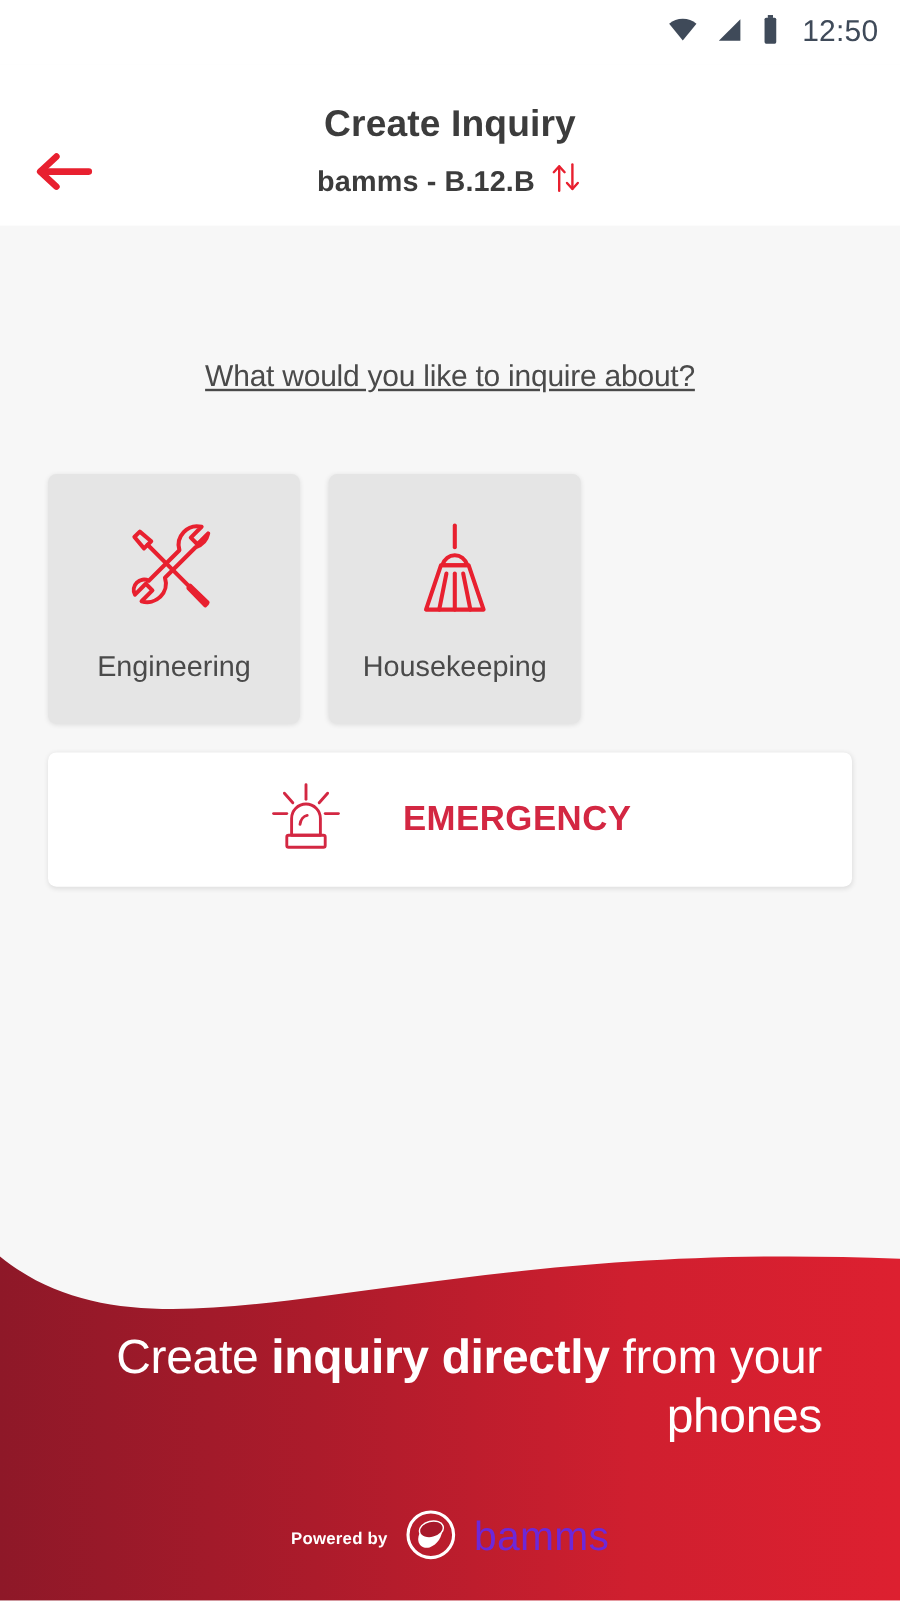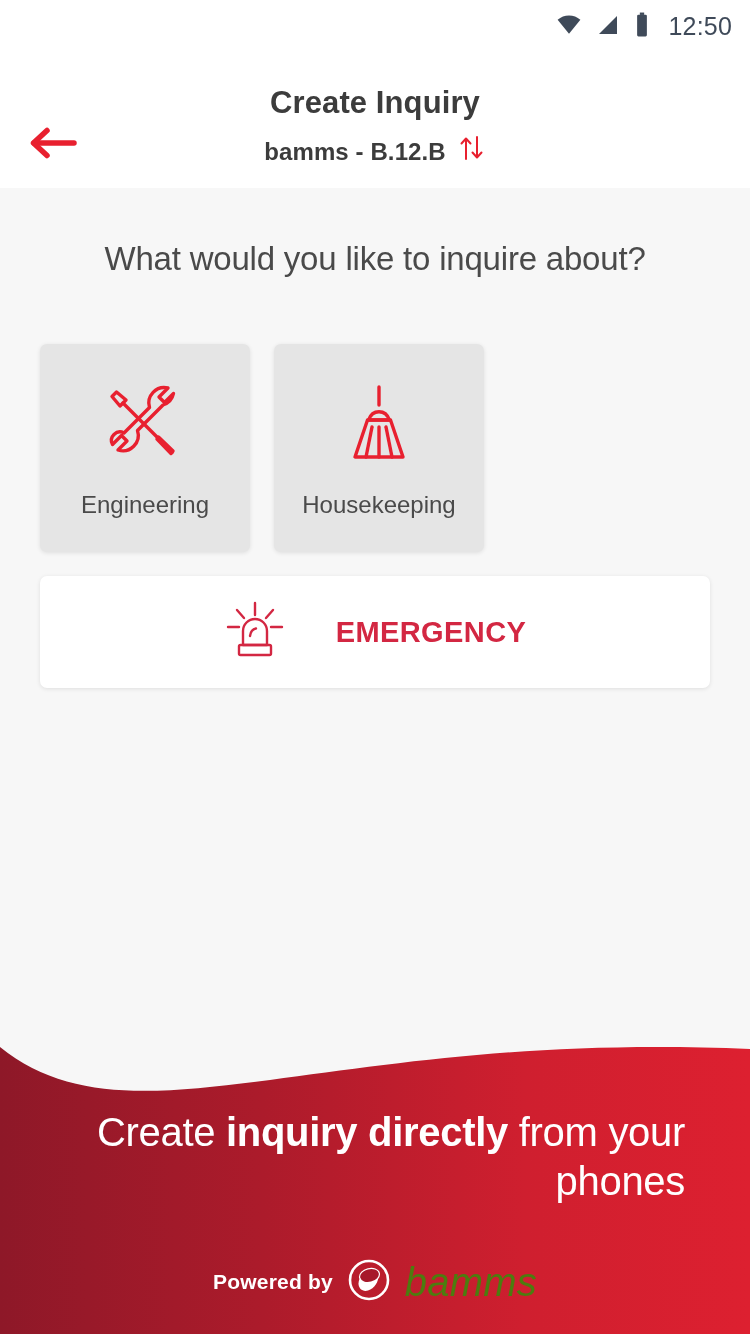--- a/index.html
+++ b/index.html
@@ -83,24 +83,25 @@
     padding-bottom: 3px;
   }
 
   
   .content {
     position: relative;
     z-index: 2;
   }
   .question {
     text-align: center;
-    font-size: 33px;
+    font-size: 25px;
     color: #4a4a4a;
-    margin-top: 52px;
+    margin-top: 112px;
     letter-spacing: -0.2px;
+    text-decoration: underline;
   }
 
   .category-row {
     display: flex;
     gap: 24px;
     padding: 0 40px;
     margin-top: 66px;
   }
   .category-card {
     width: 210px;
@@ -185,29 +186,28 @@
   .banner-headline .thin { font-weight: normal; }
 
   .powered-row {
     margin-top: 52px;
     display: flex;
     align-items: center;
     gap: 14px;
   }
   .powered-text {
     color: #ffffff;
-    font-size: 21px;
+    font-size: 14px;
     font-weight: bold;
     letter-spacing: 0.2px;
   }
   .brand-text {
-    color: #4d7c0f;
-    font-size: 40px;
+    color: #6d28d9;
+    font-size: 34px;
     letter-spacing: 0.2px;
-    font-style: italic;
   }
 </style>
 </head>
 <body>
 
 <div class="status-bar">
   <span class="status-icon">
     <svg width="26" height="26" viewBox="0 0 24 24">
       <path d="M12 20 L1.5 7.2 A16 16 0 0 1 22.5 7.2 Z" fill="#3f4a59"></path>
     </svg>

